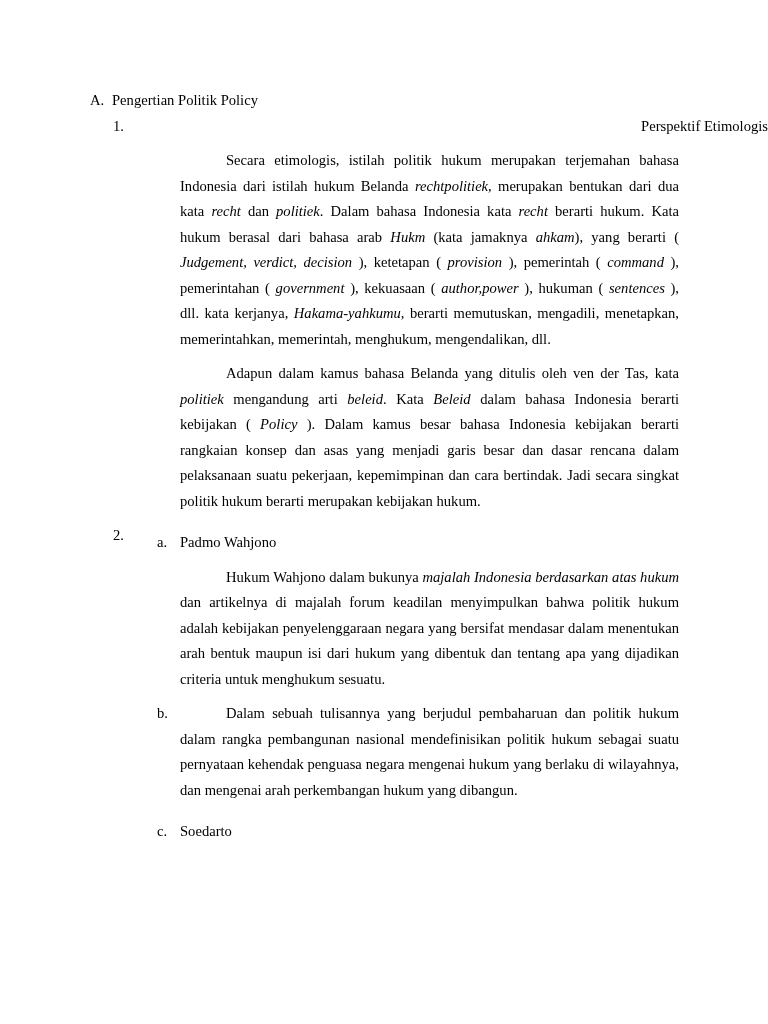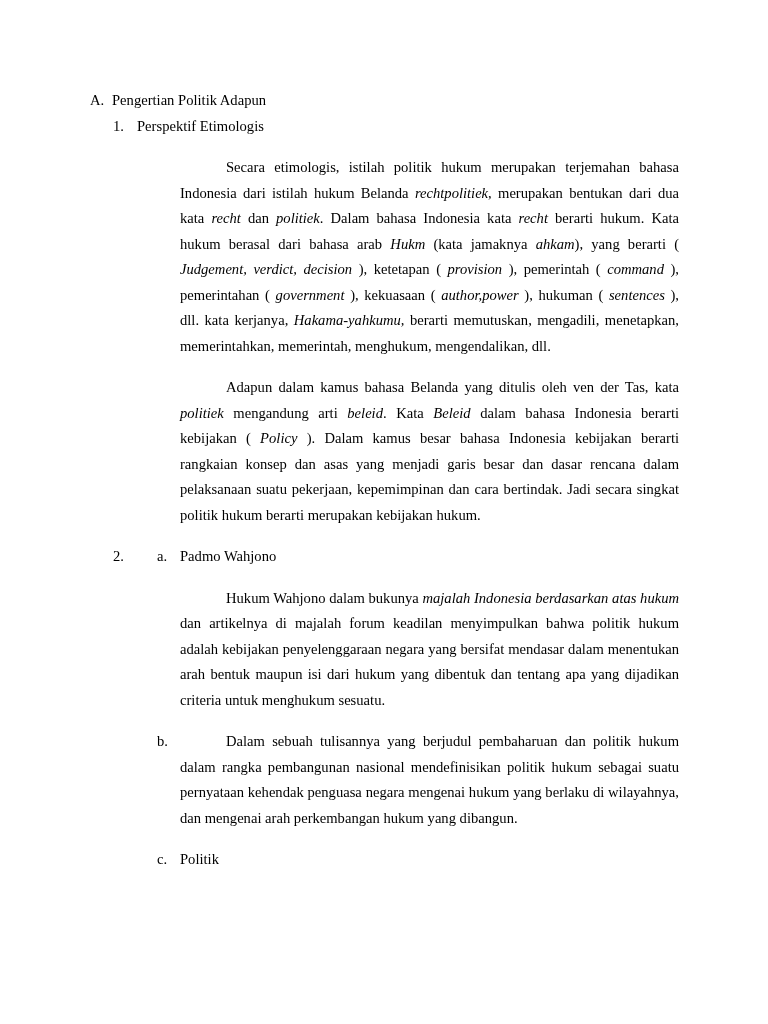--- a/index.html
+++ b/index.html
@@ -55,20 +55,21 @@
   }
   .lvl-num .mk {
     position: absolute;
     left: 113px;
     top: 0;
     width: 24px;
   }
   .lvl-num .lb {
     display: block;
     padding-left: 24px;
+    text-align: right;
   }
 
   .lvl-alpha {
     position: relative;
     margin: 0;
     font-size: 14.6px;
     line-height: 25.5px;
     padding-left: 157px;
   }
   .lvl-alpha .mk {
@@ -78,42 +79,42 @@
     width: 23px;
   }
   .lvl-alpha .lb {
     display: block;
     padding-left: 23px;
     margin-top: 16px;
   }
 
   
   .para {
-    margin: 16px;
+    margin: 9px;
     margin-left: 180px;
     width: 499px;
     font-size: 14.6px;
     line-height: 25.5px;
     text-align: justify;
     text-justify: inter-word;
     text-indent: 46px;
     hyphens: none;
     word-spacing: 0;
   }
   i, .it { font-style: italic; }
 </style>
 </head>
 <body>
 
 <div class="page">
   <div class="doc" style="padding-top:88px;">
 
     <div class="lvl-a">
       <span class="mk">A.</span>
-      <span class="lb">Pengertian Politik Adapun</span>
+      <span class="lb">Pengertian Politik Policy</span>
     </div>
 
     <div class="lvl-num">
       <span class="mk">1.</span>
       <span class="lb">Perspektif Etimologis</span>
     </div>
 
     <p class="para"><span>Secara etimologis, istilah politik hukum merupakan terjemahan bahasa Indonesia dari istilah hukum Belanda </span><i>rechtpolitiek</i><span>, merupakan bentukan dari dua kata </span><i>recht</i><span> dan </span><i>politiek</i><span>. Dalam bahasa Indonesia kata </span><i>recht</i><span> berarti hukum. Kata hukum berasal dari bahasa arab </span><i>Hukm</i><span> (kata jamaknya </span><i>ahkam</i><span>), yang berarti ( </span><i>Judgement, verdict, decision</i><span> ), ketetapan ( </span><i>provision</i><span> ), pemerintah ( </span><i>command</i><span> ), pemerintahan ( </span><i>government</i><span> ), kekuasaan ( </span><i>author,power</i><span> ), hukuman ( </span><i>sentences</i><span> ), dll. kata kerjanya, </span><i>Hakama-yahkumu,</i><span> berarti memutuskan, mengadili, menetapkan, memerintahkan, memerintah, menghukum, mengendalikan, dll.</span></p>
 
     <p class="para"><span>Adapun dalam kamus bahasa Belanda yang ditulis oleh ven der Tas, kata </span><i>politiek</i><span> mengandung arti </span><i>beleid</i><span>. Kata </span><i>Beleid</i><span>  dalam bahasa Indonesia berarti kebijakan ( </span><i>Policy</i><span> ). Dalam kamus besar bahasa Indonesia kebijakan berarti rangkaian konsep dan asas yang menjadi garis besar dan dasar rencana dalam pelaksanaan suatu pekerjaan, kepemimpinan dan cara bertindak. Jadi secara singkat politik hukum berarti merupakan kebijakan hukum.</span></p>
@@ -130,18 +131,18 @@
     <p class="para"><span>Hukum Wahjono dalam bukunya </span><i>majalah Indonesia berdasarkan atas hukum</i><span> dan artikelnya di majalah forum keadilan menyimpulkan bahwa politik hukum adalah kebijakan penyelenggaraan negara yang bersifat mendasar dalam menentukan arah bentuk maupun isi dari hukum yang dibentuk dan tentang apa yang dijadikan criteria untuk menghukum sesuatu.</span></p>
 
     <div class="lvl-alpha">
       <span class="mk">b.</span>
     </div>
 
     <p class="para"><span>Dalam sebuah tulisannya yang berjudul pembaharuan dan politik hukum dalam rangka pembangunan nasional mendefinisikan politik hukum sebagai suatu pernyataan kehendak penguasa negara mengenai hukum yang berlaku di wilayahnya, dan mengenai arah perkembangan hukum yang dibangun.</span></p>
 
     <div class="lvl-alpha">
       <span class="mk">c.</span>
-      <span class="lb">Politik</span>
+      <span class="lb">Soedarto</span>
     </div>
 
 
   </div>
 </div>
 
 </body></html>

